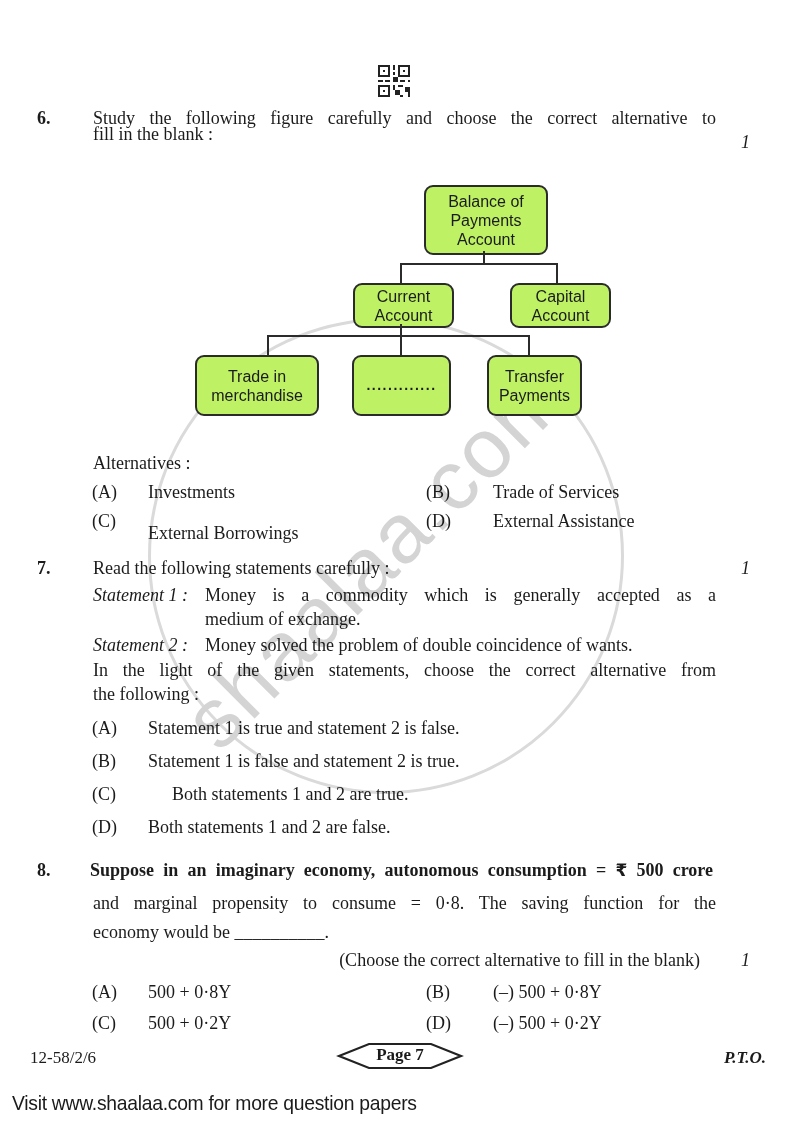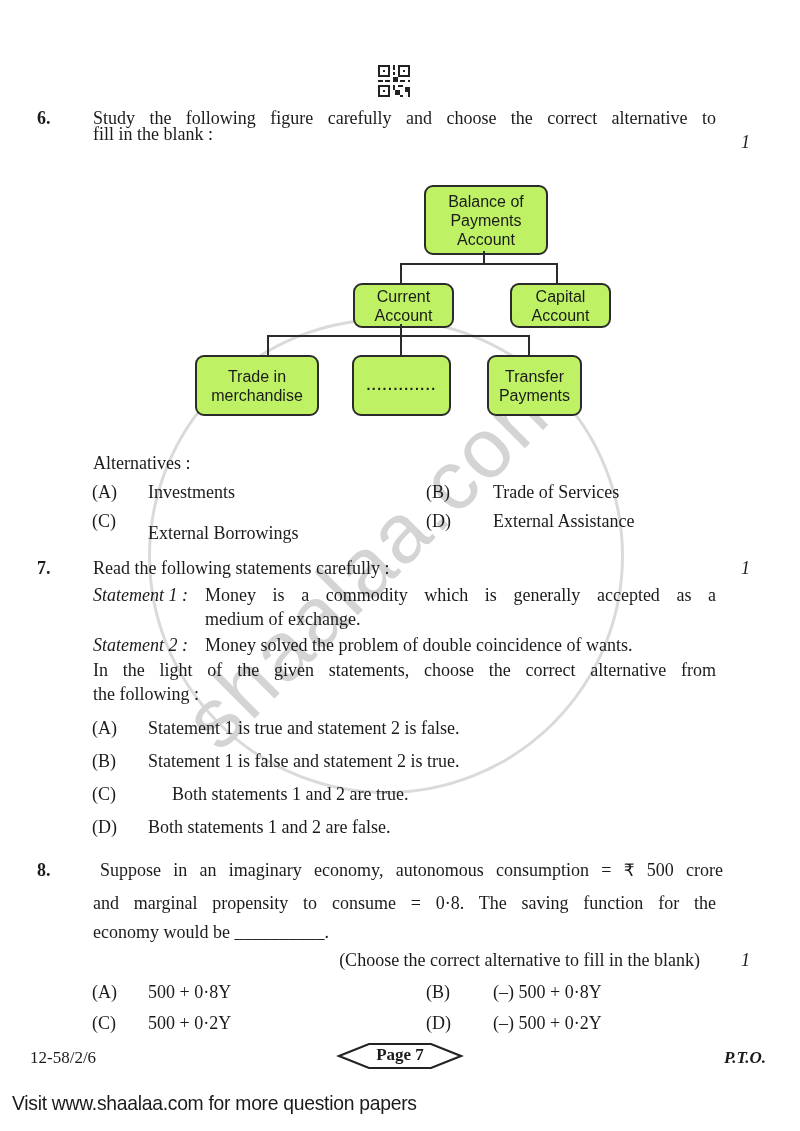--- a/index.html
+++ b/index.html
@@ -134,21 +134,21 @@
   <div class="t" style="left:92px;top:716px;">(A)</div>
   <div class="t" style="left:148px;top:716px;">Statement 1 is true and statement 2 is false.</div>
   <div class="t" style="left:92px;top:749px;">(B)</div>
   <div class="t" style="left:148px;top:749px;">Statement 1 is false and statement 2 is true.</div>
   <div class="t" style="left:92px;top:782px;">(C)</div>
   <div class="t" style="left:148px;top:782px;margin-left:24px;">Both statements 1 and 2 are true.</div>
   <div class="t" style="left:92px;top:815px;">(D)</div>
   <div class="t" style="left:148px;top:815px;">Both statements 1 and 2 are false.</div>
 
   <div class="t qnum" style="left:37px;top:858px;">8.</div>
-  <div class="t just" style="left:100px;top:858px;width:623px;"><span>Suppose in an imaginary economy, autonomous consumption = </span><span class="rupee">₹</span><span> 500 crore</span></div>
+  <div class="t just" style="left:90px;top:858px;width:623px;font-weight:bold;"><span>Suppose in an imaginary economy, autonomous consumption = </span><span class="rupee">₹</span><span> 500 crore</span></div>
   <div class="t just" style="left:93px;top:891px;width:623px;">and marginal propensity to consume = 0·8. The saving function for the</div>
   <div class="t" style="left:93px;top:948px;width:607px;text-align:right;">(Choose the correct alternative to fill in the blank)</div>
   <div class="t" style="left:93px;top:920px;">economy would be __________.</div>
   <div class="t marks" style="left:741px;top:948px;">1</div>
 
   <div class="t" style="left:92px;top:980px;">(A)</div>
   <div class="t" style="left:148px;top:980px;">500 + 0·8Y</div>
   <div class="t" style="left:426px;top:980px;">(B)</div>
   <div class="t" style="left:493px;top:980px;">(–) 500 + 0·8Y</div>
   <div class="t" style="left:92px;top:1011px;">(C)</div>

